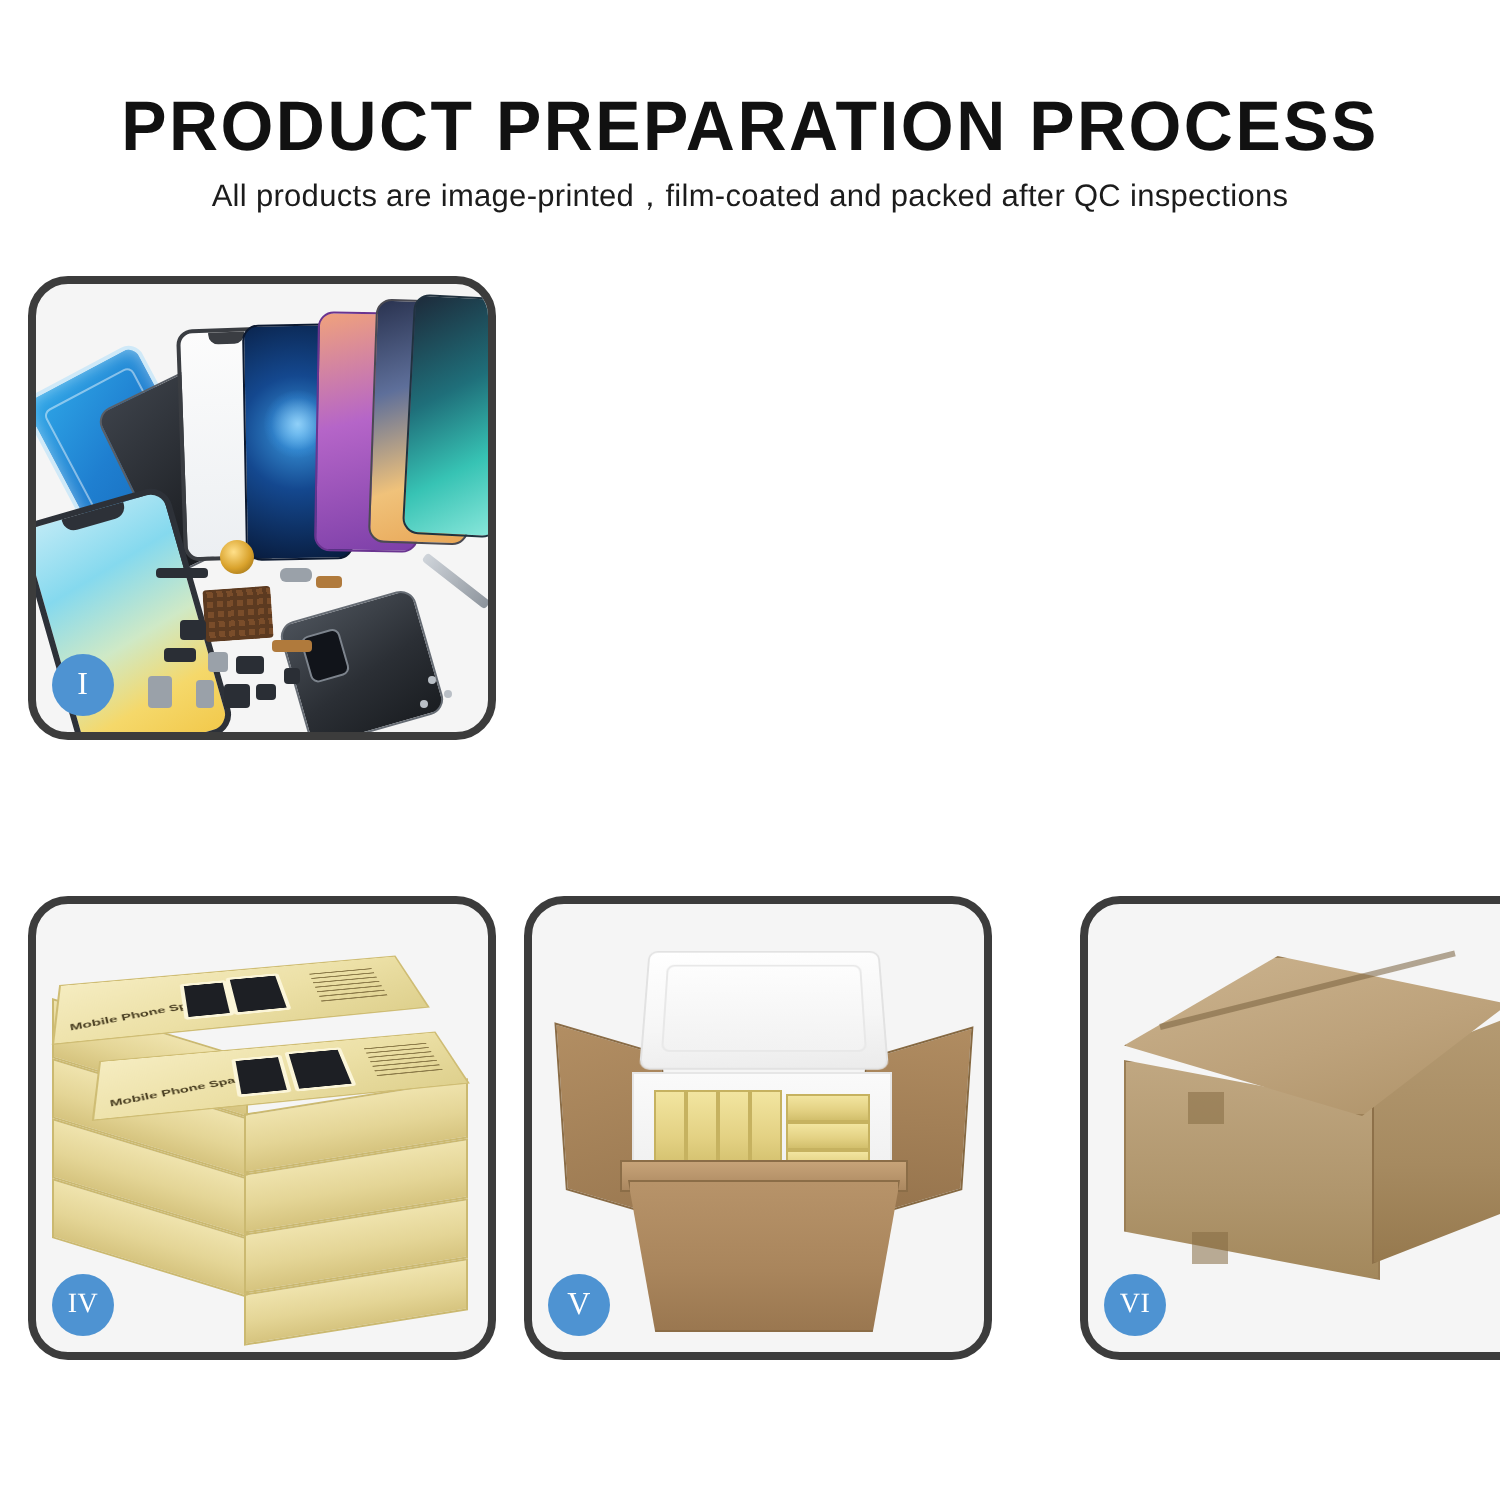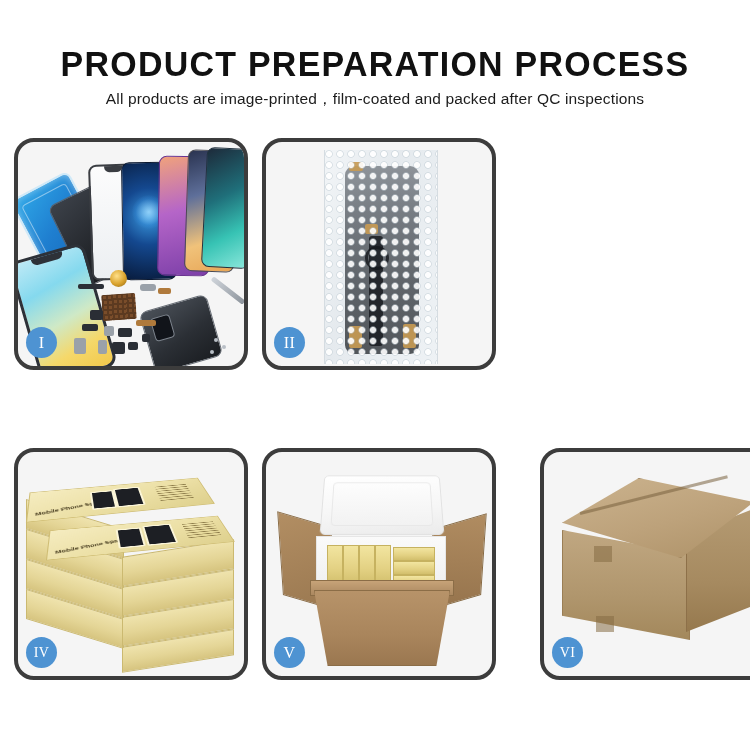--- a/index.html
+++ b/index.html
@@ -364,35 +364,20 @@
       <div class="spart" style="left:110px;top:200px;width:10px;height:8px;"></div>
       <div class="spart lt" style="left:56px;top:196px;width:12px;height:16px;border-radius:2px;"></div>
       <div class="spart" style="left:124px;top:192px;width:8px;height:8px;"></div>
       <div class="scrw" style="left:196px;top:196px;"></div>
       <div class="scrw" style="left:204px;top:203px;"></div>
       <div class="scrw" style="left:192px;top:208px;"></div>
     </div>
     <div class="badge">I</div>
   </div>
 
-  <div class="panel p2">
-    <div class="scene">
-      <div class="bubblebag">
-        <div class="lcdpart"></div>
-        <div class="flexstrip"></div>
-        <div class="flexloop"></div>
-        <div class="tab" style="left:24px;top:12px;width:14px;height:9px;"></div>
-        <div class="tab" style="left:40px;top:74px;width:13px;height:10px;"></div>
-        <div class="tab" style="left:24px;top:176px;width:13px;height:22px;"></div>
-        <div class="tab" style="left:78px;top:174px;width:13px;height:24px;"></div>
-        <div class="bubbletex"></div>
-      </div>
-    </div>
-    <div class="badge">II</div>
-  </div>
 
 
   <div class="panel p4">
     <div class="scene stack">
 
       <div class="kbox" style="left:8px;top:62px;width:96px;height:28px;transform:skewY(17deg);"></div>
       <div class="kbox" style="left:8px;top:92px;width:96px;height:28px;transform:skewY(17deg);"></div>
       <div class="kbox" style="left:8px;top:122px;width:96px;height:28px;transform:skewY(17deg);"></div>
       <div class="kbox" style="left:8px;top:152px;width:96px;height:28px;transform:skewY(17deg);"></div>
 

